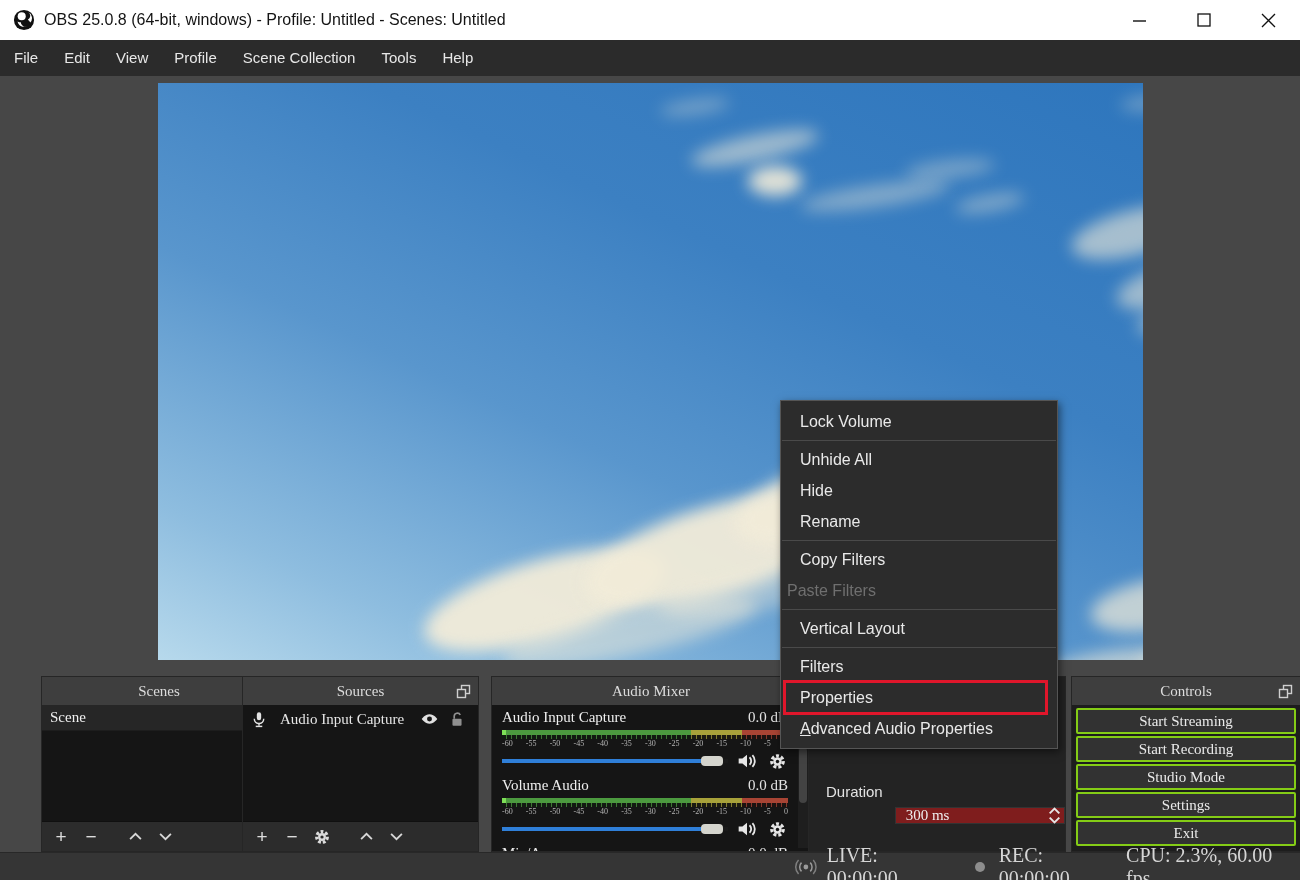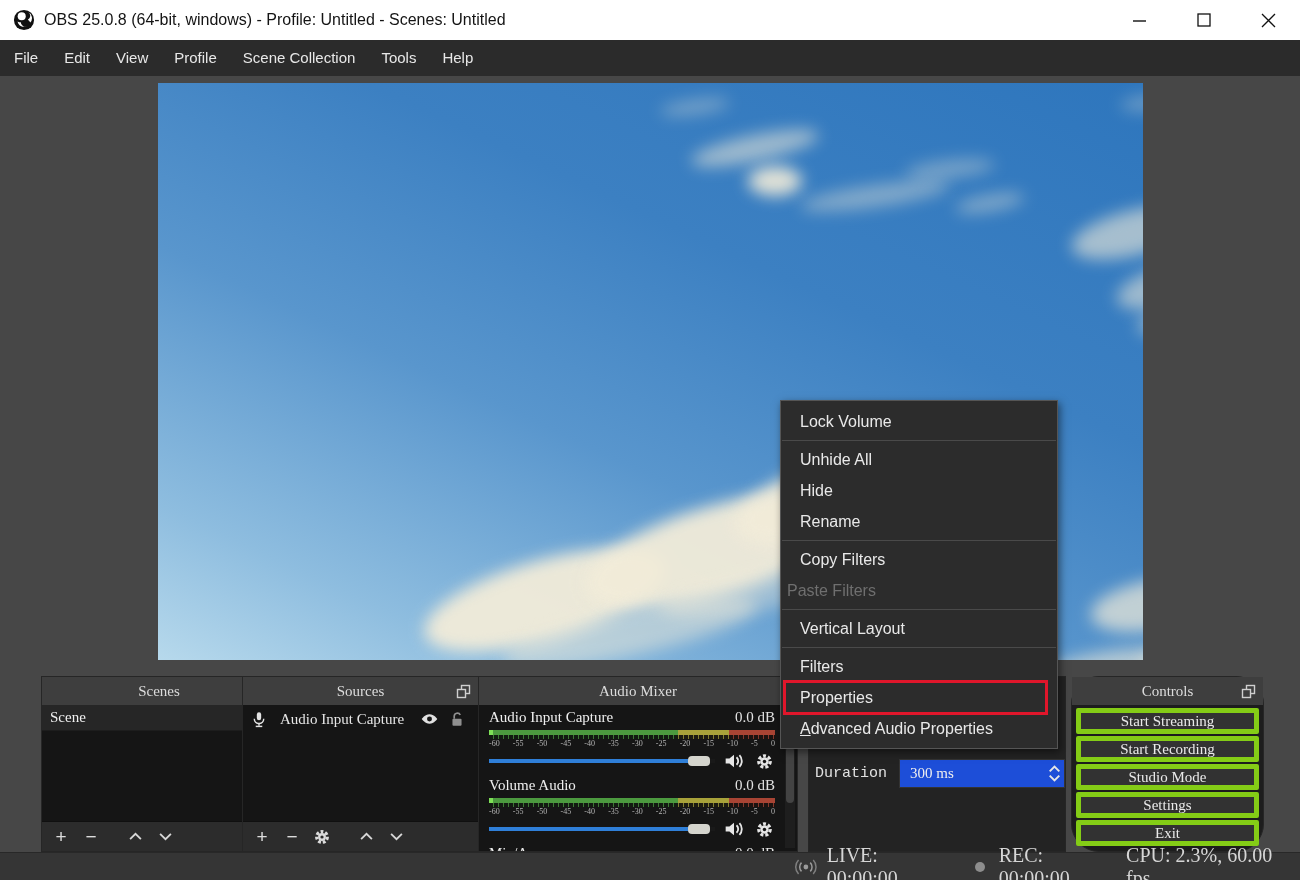--- a/index.html
+++ b/index.html
@@ -34,23 +34,23 @@
                 font-family:"Liberation Serif", serif; }
   .float-icon { position:absolute; right:7px; top:6px; width:16px; height:16px; }
   .dock-toolbar { position:absolute; left:0; right:0; bottom:0; height:30px; background:#2c2c2c;
                   border-top:1px solid #101010; display:flex; align-items:center; gap:4px; padding-left:6px; }
   .tb-btn { width:26px; height:26px; display:flex; align-items:center; justify-content:center;
             color:#dcdcdc; font-size:19px; }
   .tb-gap { width:10px; }
 
   #scenes-dock   { left:2px;    width:236px;margin-left:39px; }
   #sources-dock  { left:242px;  width:237px; }
-  #mixer-dock    { left:478px;  width:320px; }
+  #mixer-dock    { left:491px;  width:320px; }
   #transitions-dock { left:808px; width:258px; background:#232323; }
-  #controls-dock { left:1071px; width:193px; background:#1d1d1d;border-radius:28px; }
+  #controls-dock { left:1071px; width:230px; background:#1d1d1d; }
 
   .scene-row { height:26px; background:#262626; border-bottom:1px solid #1d1d1d; display:flex;
                align-items:center; padding-left:8px; color:#efefef; font-size:15px;
                font-family:"Liberation Serif", serif; }
   .src-row { height:28px; display:flex; align-items:center; padding:0 8px; color:#e6e6e6;
              font-size:15px; font-family:"Liberation Serif", serif; gap:9px; }
   .src-label { flex:1; }
   .src-ico { width:20px; height:20px; display:flex; align-items:center; }
 
   
@@ -74,30 +74,30 @@
   .slider-row { display:flex; align-items:center; height:24px; gap:8px; }
   .slider { position:relative; flex:1; height:24px; }
   .slider-track { position:absolute; left:0; right:0; top:10px; height:4px; background:#191919; }
   .slider-fill { position:absolute; left:0; width:90%; top:10px; height:4px; background:var(--slider-blue); }
   .slider-handle { position:absolute; left:calc(90% - 4px); top:7px; width:22px; height:10px;
                    background:#d4d4cd; border-radius:4px; }
   .ch-ico { width:22px; height:22px; display:flex; align-items:center; justify-content:center; }
 
   
   .duration-row { position:absolute; left:0; top:82px; width:100%; display:flex; align-items:center; }
-  .duration-label { margin-left:6px; color:#e2e2e2; font-size:15px; font-family:Liberation Mono, monospace; }
-  .duration-box { position:relative; margin-left:12px; width:178px; height:29px; background:#1d4ed8;
-                  border:1px solid #333; display:flex; align-items:center; }
+  .duration-label { margin-left:17px; color:#e2e2e2; font-size:15px; font-family:Liberation Sans, sans-serif; }
+  .duration-box { position:relative; margin-left:12px; width:178px; height:17px; background:#7f1d1d;
+                  border:1px solid #333; display:flex; align-items:center;margin-top:48px; }
   .duration-value { padding-left:10px; color:#efefef; font-size:15px; font-family:"Liberation Serif", serif; }
   .spinners { position:absolute; right:1px; top:0; bottom:0; width:18px; display:flex;
               flex-direction:column; justify-content:center; gap:1px; align-items:center; }
 
   
   .ctl-body { position:absolute; left:4px; right:4px; top:31px; display:flex; flex-direction:column; gap:2px; }
-  .ctl-btn { height:26px; background:#323232; border:5px solid #84cc16; border-radius:2px;
+  .ctl-btn { height:26px; background:#323232; border:2px solid #84cc16; border-radius:2px;
              color:#eaeaea; font-size:15px; font-family:"Liberation Serif", serif;
              display:flex; align-items:center; justify-content:center; }
 
   
   .statusbar { position:absolute; left:0; top:852px; width:1300px; height:28px; background:#353535;
                border-top:1px solid #282828; display:flex; align-items:center;
                font-family:"Liberation Serif", serif; font-size:20px; color:#d6d6d6; }
   .status-left { position:absolute; left:793px; display:flex; align-items:center; gap:8px; }
   .rec-dot { width:10px; height:10px; border-radius:50%; background:#8d8d8d; margin:0 6px 0 14px; }
   .cpu-text { }

